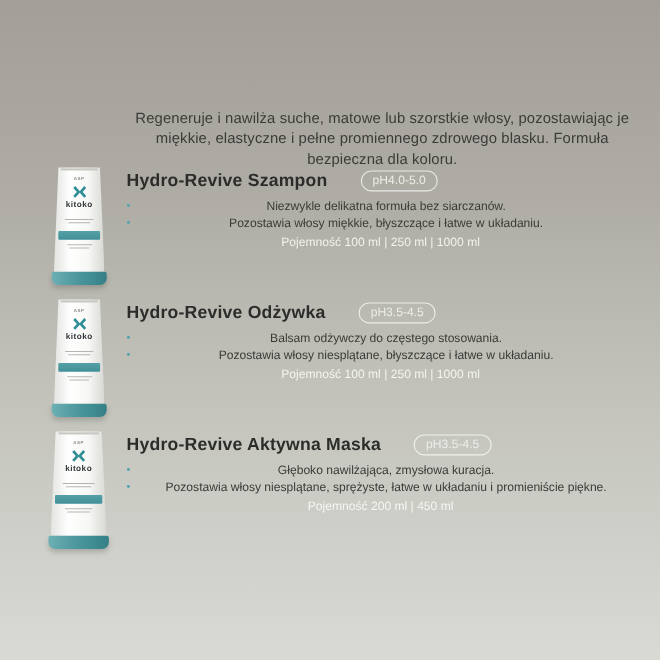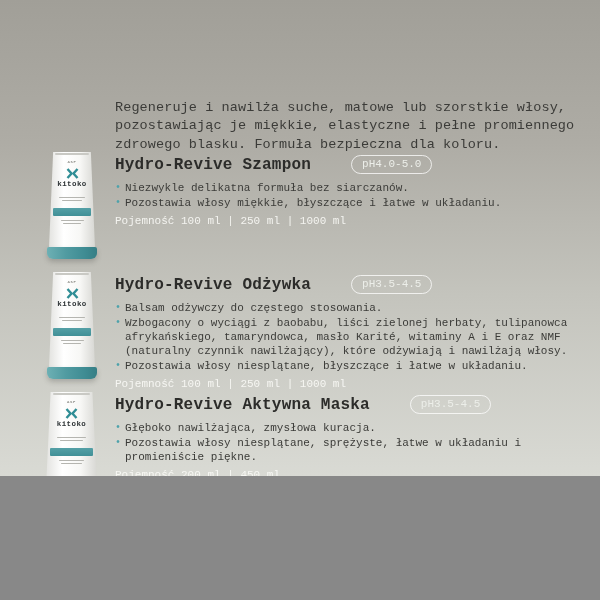--- a/index.html
+++ b/index.html
@@ -1,19 +1,20 @@
 <!DOCTYPE html>
 <html><head>
 <meta charset="utf-8">
 <style>
   html,body{margin:0;padding:0;background:#888;}
   .slide{
-    position:relative;width:600px;height:476px;overflow:hidden;
+    position:relative;width:600px;height:600px;overflow:hidden;
     background:linear-gradient(180deg,#a19f98 0%,#aeaca5 30%,#c4c4bd 62%,#d9dad4 100%);
-    font-family:Liberation Mono, monospace;
+    font-family:Liberation Sans, sans-serif;
+    text-align:center;
   }
   .intro{
     position:absolute;left:115px;top:85px;width:465px;
     font-size:13.5px;line-height:18.5px;color:#3b3b38;letter-spacing:.1px;
   }
   .section{position:absolute;left:0;width:600px;}
   .sec1{top:150px;} .sec2{top:270px;} .sec3{top:390px;}
 
   
   .tube{position:absolute;left:47px;top:2px;width:50px;height:107px;}
@@ -34,21 +35,21 @@
   .l3{width:50%;margin-top:4px;} .l4{width:40%;margin-top:2px;}
   .tube-cap{
     position:absolute;left:0;right:0;bottom:0;height:12px;
     background:linear-gradient(90deg,#6db0b4,#519ba1 38%,#3f8c93 75%,#367e85);
     border-radius:2px 2px 6px 6px;
     box-shadow:0 3px 5px rgba(60,60,55,.25);
   }
 
   
   .content{position:absolute;left:115px;top:5px;width:462px;}
-  .title-row{display:flex;align-items:center;gap:10px;}
+  .title-row{display:flex;align-items:center;}
   .title{font-size:16px;font-weight:bold;color:#2c2c2a;letter-spacing:.2px;}
   .ph-badge{
     margin-left:30px;border:1px solid rgba(255,255,255,.75);border-radius:999px;
     padding:2px 10px 3px;font-size:11px;color:#ededе8;color:#ececе6;color:#ececе6;
     color:#ececE6;color:#ececе6;color:#ececе6;
   }
   .ph-badge{color:#ececE6;color:#ececе6;}
   .ph-badge{color:#ececе6;}
   .ph-badge{color:#ececе6;}
   .ph-badge{color:#ececе6;}
@@ -125,21 +126,20 @@
       </div>
       <div class="tube-cap"></div>
     </div>
     <div class="content">
       <div class="title-row">
         <span class="title">Hydro-Revive Odżywka</span>
         <span class="ph-badge">pH3.5-4.5</span>
       </div>
       <ul class="bullets">
         <li>Balsam odżywczy do częstego stosowania.</li>
-        <li>Wzbogacony o wyciągi z baobabu, liści zielonej herbaty, tulipanowca afrykańskiego, tamaryndowca, masło Karité, witaminy A i E oraz NMF (naturalny czynnik nawilżający), które odżywiają i nawilżają włosy.</li>
         <li>Pozostawia włosy niesplątane, błyszczące i łatwe w układaniu.</li>
       </ul>
       <div class="capacity">Pojemność 100 ml | 250 ml | 1000 ml</div>
     </div>
   </div>
 
   <div class="section sec3">
     <div class="tube">
       <div class="tube-body">
         <div class="tube-crimp"></div>

